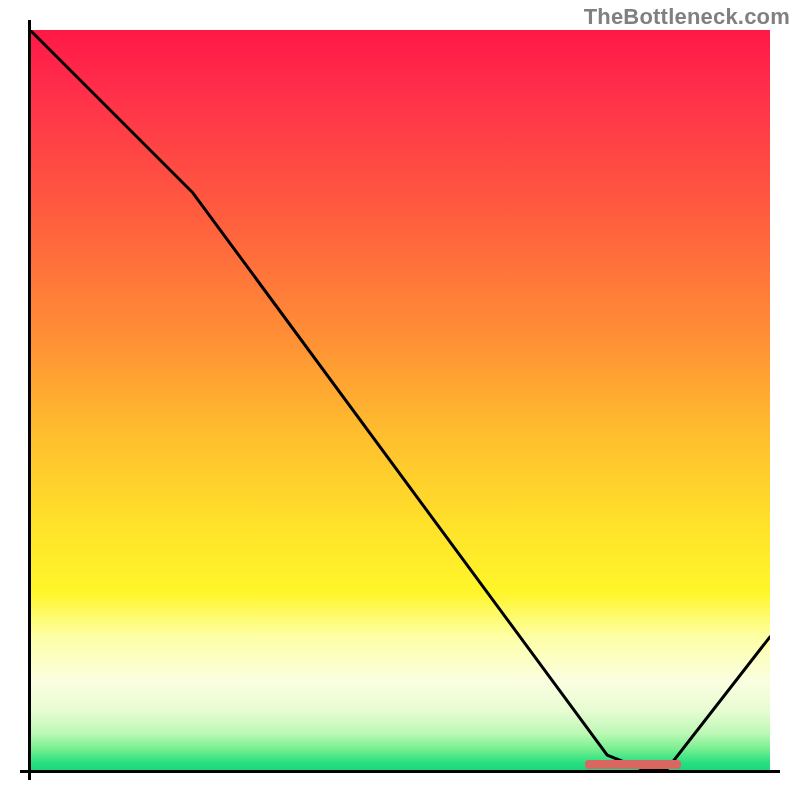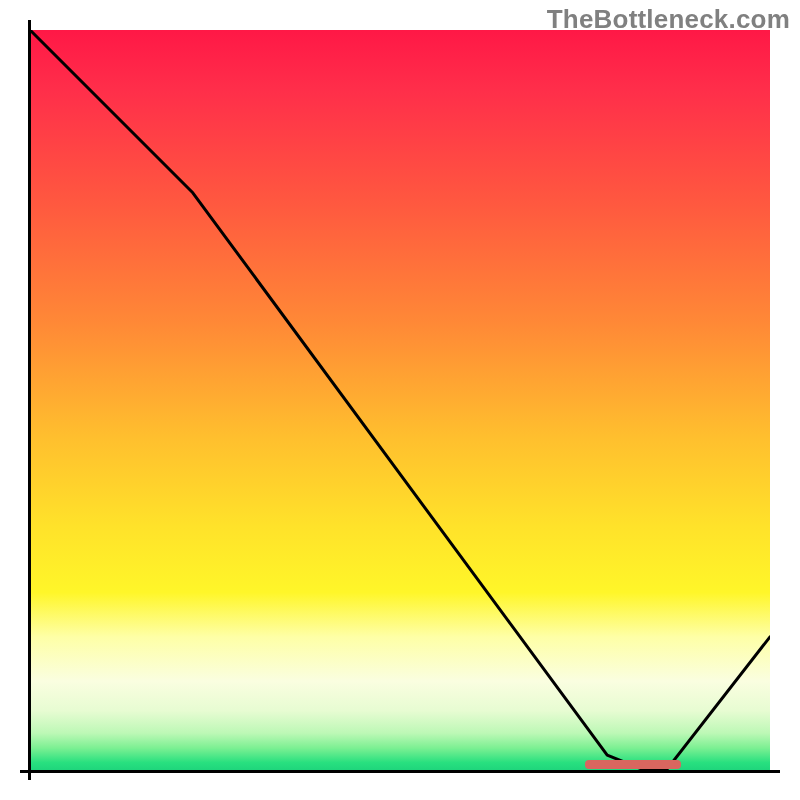--- a/index.html
+++ b/index.html
@@ -46,21 +46,21 @@
     left: 20px;
     top: 770px;
     width: 760px;
     height: 3px;
   }
   .watermark {
     position: absolute;
     top: 4px;
     right: 10px;
     font-family: Arial, Helvetica, sans-serif;
-    font-size: 26px;
+    font-size: 22px;
     font-weight: 600;
     color: #808080;
     letter-spacing: 0.2px;
   }
   .curve {
     position: absolute;
     left: 30px;
     top: 30px;
     width: 740px;
     height: 740px;

